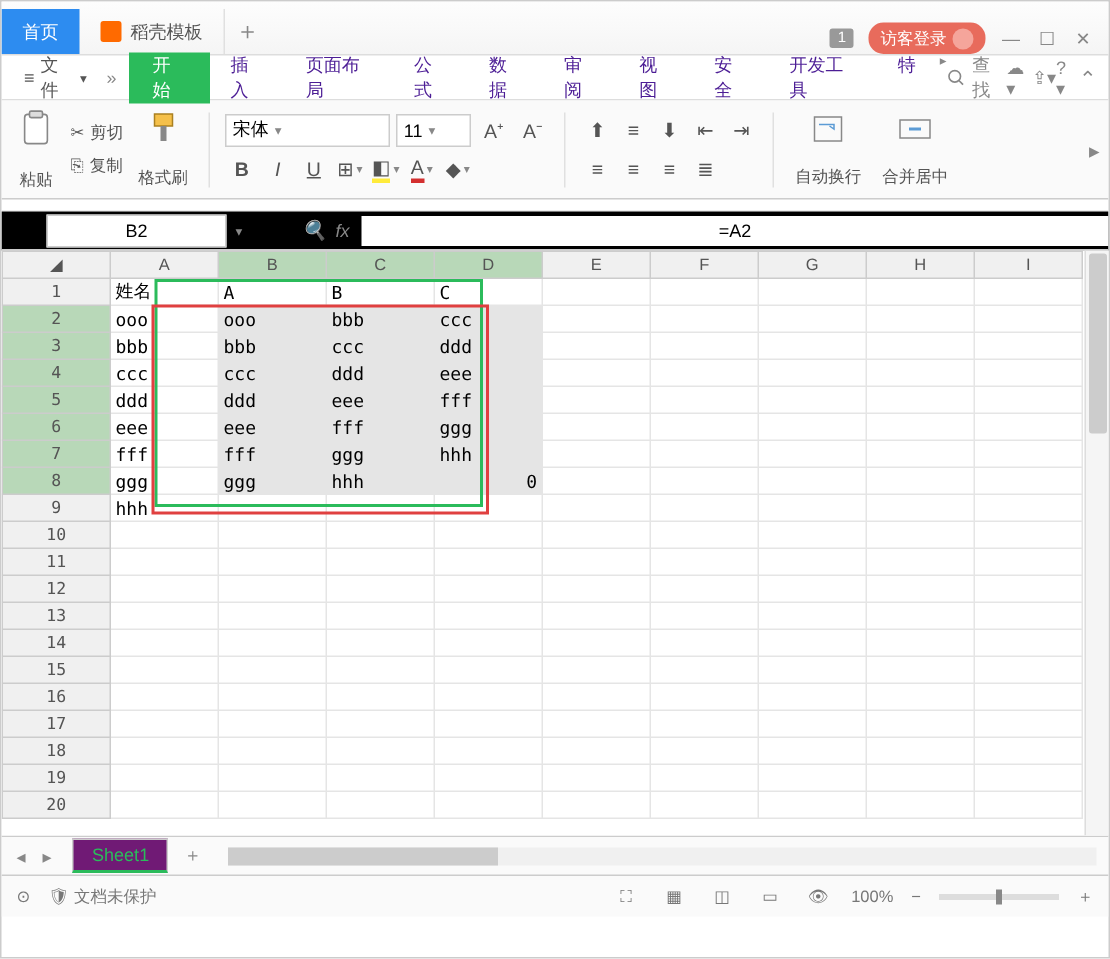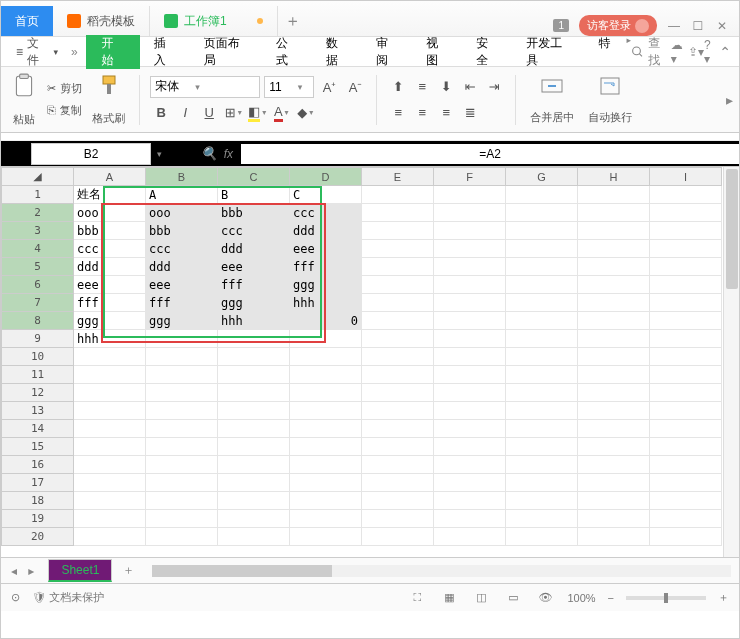--- a/index.html
+++ b/index.html
@@ -15,31 +15,31 @@
 .addtab{width:30px;height:30px;display:flex;align-items:center;justify-content:center;color:#888;font-size:16px;cursor:pointer;}
 .titlespacer{flex:1;}
 .winbtns{display:flex;align-items:center;gap:10px;padding-right:10px;}
 .badge1{background:#999;color:#fff;font-size:10px;padding:1px 5px;border-radius:2px;}
 .login{background:#e86b5c;color:#fff;font-size:11px;padding:3px 8px 3px 8px;border-radius:10px;display:flex;align-items:center;gap:4px;}
 .login .avatar{width:14px;height:14px;border-radius:50%;background:#f5a59b;}
 .winicon{width:14px;height:14px;display:flex;align-items:center;justify-content:center;color:#888;font-size:12px;}
 .menubar{height:30px;border-bottom:1px solid #ddd;display:flex;align-items:center;padding:0 8px;font-size:12px;color:#555;}
 .menubar .fileBtn{display:flex;align-items:center;gap:4px;padding:2px 6px;border:1px solid transparent;}
 .menutabs{display:flex;margin-left:8px;}
-.menutab{padding:0 14px;font-size:12px;color:#000000;cursor:pointer;}
+.menutab{padding:0 14px;font-size:12px;color:#4c1d95;cursor:pointer;}
 .menutab.active{background:#2bbb5b;color:#fff;padding:0 16px;}
 .menuspace{flex:1;}
 .menuright{display:flex;align-items:center;gap:0;color:#888;}
 .menuright .srch{display:flex;align-items:center;gap:4px;}
 .ribbon{height:66px;border-bottom:1px solid #ccc;display:flex;align-items:center;padding:0 6px;background:#fafafa;gap:6px;}
 .rgroup{display:flex;flex-direction:column;align-items:center;justify-content:center;height:60px;padding:0 4px;}
 .rgroup.big{flex-direction:column;gap:12px;font-size:11px;color:#555;}
 .vdiv{width:1px;height:50px;background:#e0e0e0;margin:0 4px;}
 .smallrow{display:flex;align-items:center;gap:4px;font-size:11px;color:#555;height:20px;}
-.fontsel{border:1px solid #ccc;background:#fff;height:22px;font-size:12px;padding:0 4px;display:flex;align-items:center;gap:16px;}
+.fontsel{border:1px solid #ccc;background:#fff;height:22px;font-size:12px;padding:0 4px;display:flex;align-items:center;gap:4px;}
 .fontsel .dd{color:#888;font-size:9px;}
 .btnsm{width:22px;height:22px;display:flex;align-items:center;justify-content:center;border:1px solid transparent;color:#555;font-size:13px;}
 .btnsm.dd::after{content:"▾";font-size:8px;color:#888;margin-left:2px;}
 .nameBox{height:26px;border-bottom:1px solid #ccc;display:flex;align-items:center;background:#000000;}
 .nameBox input{height:22px;border:1px solid #ccc;width:120px;margin-left:30px;text-align:center;font-size:12px;}
 .nameBox .fx{margin-left:40px;color:#888;font-size:13px;font-style:italic;}
 .nameBox .fxlabel{margin-left:6px;color:#888;font-size:12px;font-style:italic;}
 .nameBox .formula{height:20px;border:none;flex:1;font-size:12px;margin-left:8px;outline:none;}
 .gridwrap{position:relative;height:390px;overflow:hidden;background:#fff;}
 .gridwrap table{border-collapse:collapse;table-layout:fixed;}
@@ -67,25 +67,20 @@
 </style>
 </head>
 <body>
 
 <div class="titlebar">
   <div class="tab home">首页</div>
   <div class="tab templ">
       <span class="ticon"></span>
       <span>稻壳模板</span>
     </div>
-  <div class="tab book">
-      <span class="ticon"></span>
-      <span>工作簿1</span>
-      <span class="dot"></span>
-    </div>
   <div class="addtab">＋</div>
   <div class="titlespacer"></div>
   <div class="winbtns">
     <span class="badge1">1</span>
     <span class="login">
         <span>访客登录</span>
         <span class="avatar"></span>
       </span>
     <span class="winicon">—</span>
     <span class="winicon">☐</span>
@@ -190,31 +185,31 @@
     <div style="display:flex;gap:2px">
       <div class="btnsm">≡</div>
       <div class="btnsm">≡</div>
       <div class="btnsm">≡</div>
       <div class="btnsm">≣</div>
     </div>
   </div>
   <div class="vdiv"></div>
   <div class="rgroup big">
     <svg width="26" height="24" viewBox="0 0 24 24">
+        <rect x="3" y="4" width="18" height="16" fill="none" stroke="#888"></rect>
+        <path d="M6 9h10v3l-3-2" fill="none" stroke="#5b9bd5"></path>
+      </svg>
+    <span>自动换行</span>
+  </div>
+  <div class="rgroup big">
+    <svg width="26" height="24" viewBox="0 0 24 24">
         <rect x="2" y="6" width="20" height="12" fill="none" stroke="#888"></rect>
         <line x1="8" y1="12" x2="16" y2="12" stroke="#5b9bd5" stroke-width="2"></line>
       </svg>
     <span>合并居中</span>
-  </div>
-  <div class="rgroup big">
-    <svg width="26" height="24" viewBox="0 0 24 24">
-        <rect x="3" y="4" width="18" height="16" fill="none" stroke="#888"></rect>
-        <path d="M6 9h10v3l-3-2" fill="none" stroke="#5b9bd5"></path>
-      </svg>
-    <span>自动换行</span>
   </div>
   <span style="color:#888;font-size:14px;margin-left:auto">▸</span>
 </div>
 
 <div style="height:8px;border-bottom:1px solid #eee"></div>
 
 <div class="nameBox">
   <input value="B2" style="">
   <span style="margin-left:6px;color:#888;font-size:9px">▾</span>
   <span class="fx">🔍</span>

